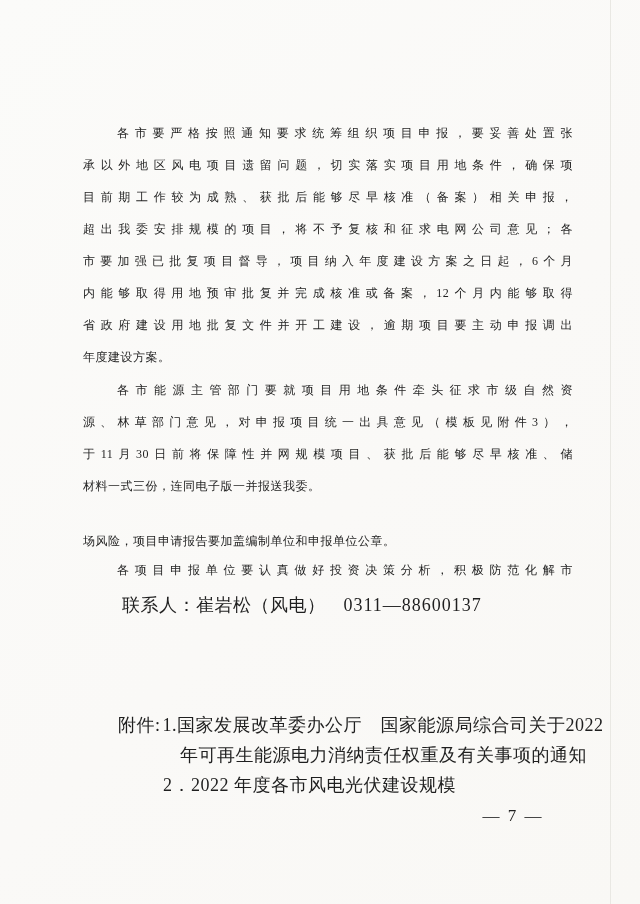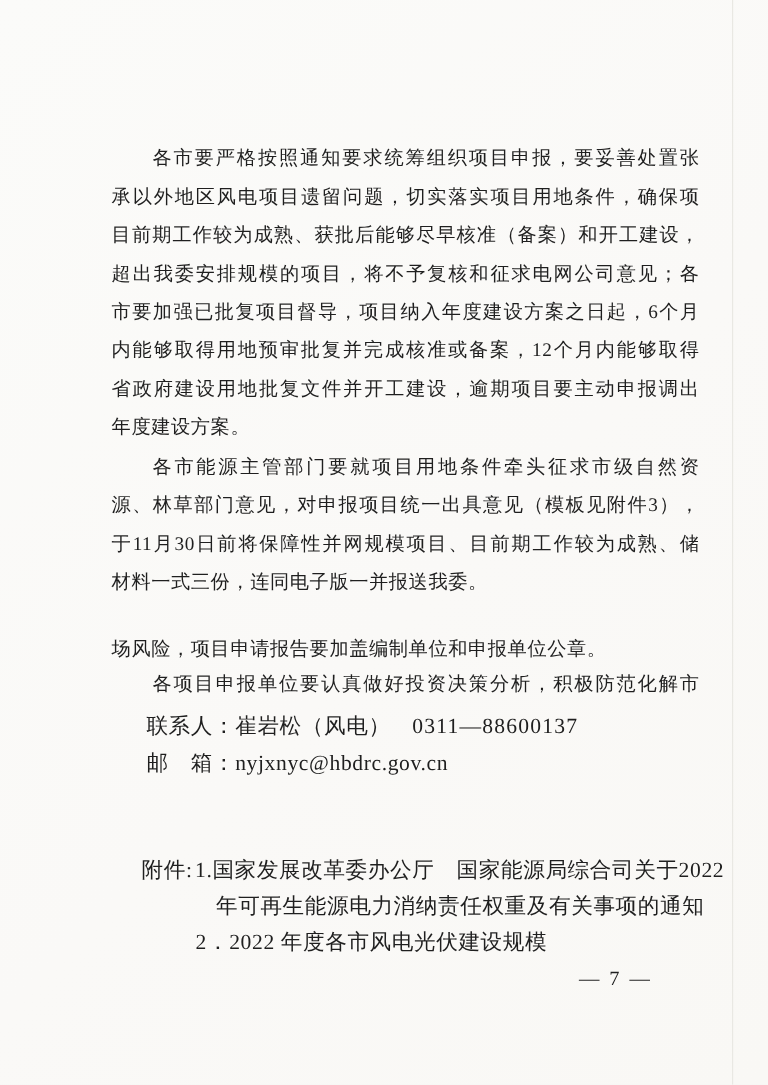--- a/index.html
+++ b/index.html
@@ -14,22 +14,22 @@
     background:linear-gradient(135deg,#fbfbf9 0%, #faf9f7 55%, #f9f8f5 100%);
     color:#1f1f1f;
     overflow:hidden;
   }
   .scan-edge {
     position:absolute; left:610px; top:0;
     width:1px; height:904px;
     background:#e9e8e3;
   }
   .para {
-    position:absolute; left:93px; width:490px;
-    font-size:16px; letter-spacing:0.5px;
+    position:absolute; left:83px; width:490px;
+    font-size:12px; letter-spacing:0.5px;
   }
   .p1 { top:117px; line-height:32px; }
   .p2 { top:374px; line-height:32px; }
   .p3 { top:527px; line-height:29px; }
   .line { white-space:nowrap; }
   .line.fill {
     white-space:normal;
     text-align:justify;
     text-align-last:justify;
   }
@@ -58,46 +58,43 @@
 </style>
 </head>
 <body>
 
 <div class="page">
   <div class="scan-edge"></div>
 
   <div class="para p1">
     <div class="line fill indent">各市要严格按照通知要求统筹组织项目申报，要妥善处置张</div>
     <div class="line fill">承以外地区风电项目遗留问题，切实落实项目用地条件，确保项</div>
-    <div class="line fill">目前期工作较为成熟、获批后能够尽早核准（备案）和开工建设，</div>
+    <div class="line fill">目前期工作较为成熟、获批后能够尽早核准（备案）相关申报，</div>
     <div class="line fill">超出我委安排规模的项目，将不予复核和征求电网公司意见；各</div>
     <div class="line fill">市要加强已批复项目督导，项目纳入年度建设方案之日起，6个月</div>
     <div class="line fill">内能够取得用地预审批复并完成核准或备案，12个月内能够取得</div>
     <div class="line fill">省政府建设用地批复文件并开工建设，逾期项目要主动申报调出</div>
     <div class="line">年度建设方案。</div>
   </div>
 
   <div class="para p2">
     <div class="line fill indent">各市能源主管部门要就项目用地条件牵头征求市级自然资</div>
     <div class="line fill">源、林草部门意见，对申报项目统一出具意见（模板见附件3），</div>
-    <div class="line fill">于11月30日前将保障性并网规模项目、目前期工作较为成熟、储</div>
+    <div class="line fill">于11月30日前将保障性并网规模项目、获批后能够尽早核准、储</div>
     <div class="line">材料一式三份，连同电子版一并报送我委。</div>
   </div>
 
   <div class="para p3">
     <div class="line">场风险，项目申请报告要加盖编制单位和申报单位公章。</div>
     <div class="line fill indent">各项目申报单位要认真做好投资决策分析，积极防范化解市</div>
   </div>
 
   <div class="contacts">
     <div class="c-row">
       <span class="c-label">联系人：</span><span>崔岩松（风电）</span><span class="phone">0311—88600137</span>
-    </div>
-    <div class="c-row">
-      <span class="c-label">邮　箱：</span><span>nyjxnyc@hbdrc.gov.cn</span>
     </div>
   </div>
 
   <div class="attachments">
     <div class="a-line a1">
       <span class="a-label">附件:</span><span>1.国家发展改革委办公厅　国家能源局综合司关于2022</span>
     </div>
     <div class="a-line a2">年可再生能源电力消纳责任权重及有关事项的通知</div>
     <div class="a-line a3">2．2022 年度各市风电光伏建设规模</div>
   </div>

